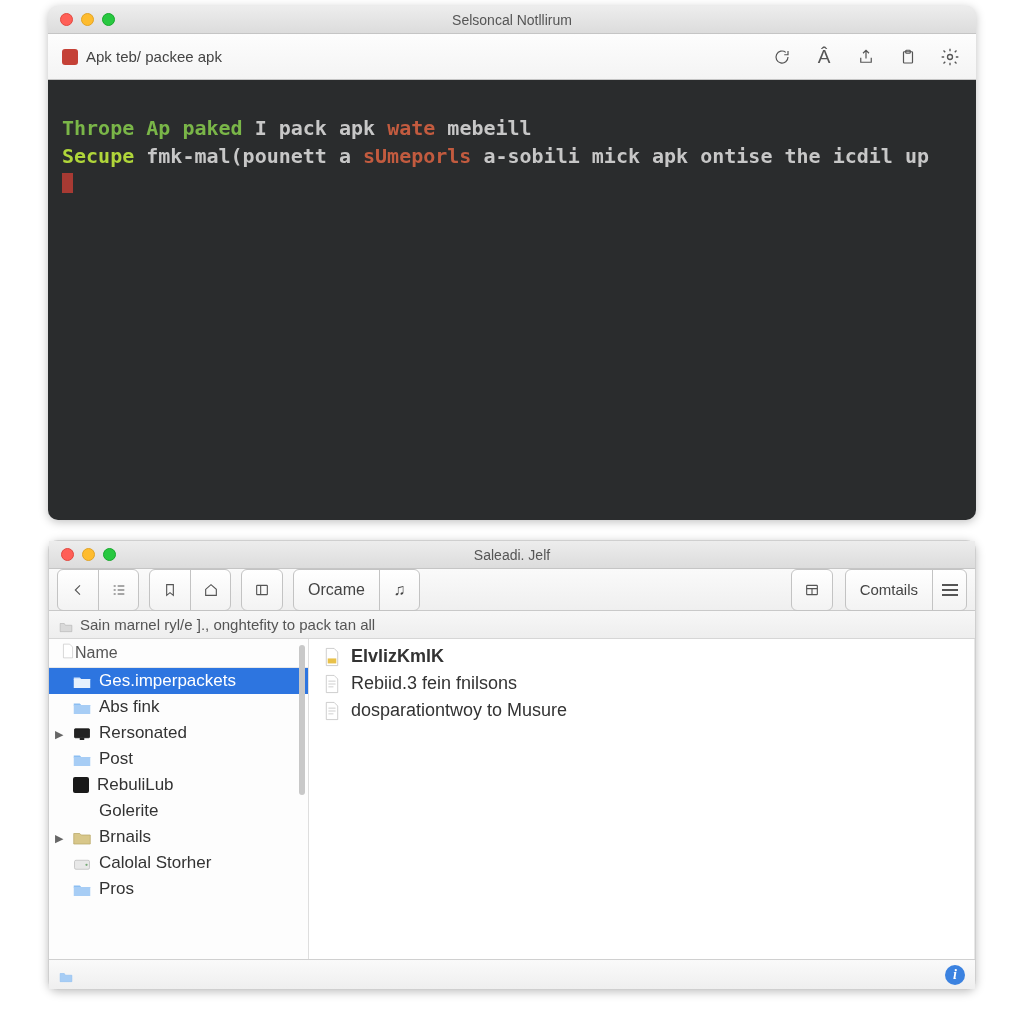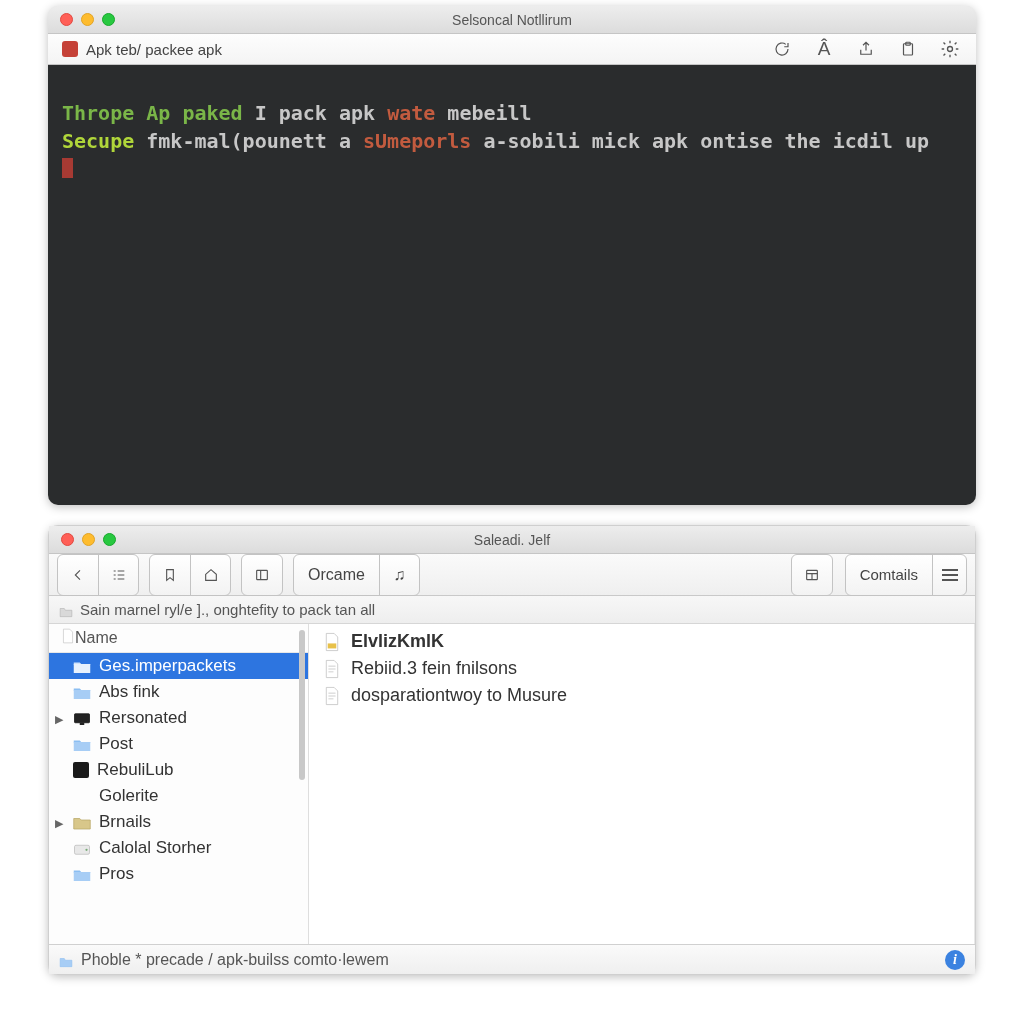--- a/index.html
+++ b/index.html
@@ -39,21 +39,21 @@
 .tl.red { background: #ff5f57; border: 0.5px solid #e1483f; }
 .tl.yellow { background: #febc2e; border: 0.5px solid #e1a325; }
 .tl.green { background: #28c840; border: 0.5px solid #17a82c; }
 .window-title {
   margin: 0 auto;
   font-size: 14px;
   color: #555;
   font-weight: 400;
 }
 .tabbar {
-  height: 31px;
+  height: 46px;
   background: linear-gradient(#fdfdfd, #f4f4f4);
   display: flex;
   align-items: center;
   border-bottom: 1px solid #c5c5c5;
   padding: 0 6px;
 }
 .tab {
   display: flex;
   align-items: center;
   gap: 8px;
@@ -495,16 +495,15 @@
             </svg></span>
         <span>dosparationtwoy to Musure</span>
       </div>
     </div>
   </div>
 
   <div class="status-bar">
     <span class="bc-folder"><svg viewBox="0 0 24 20">
           <path d="M2 4h7l2 3h11v11H2z" fill="#a7cdf5" stroke="#8bbef2"></path>
         </svg></span>
-    <span>Phoble * precade / apk-builss comto·lewem</span>
     <div class="info">i</div>
   </div>
 </div>
 
 </body></html>

